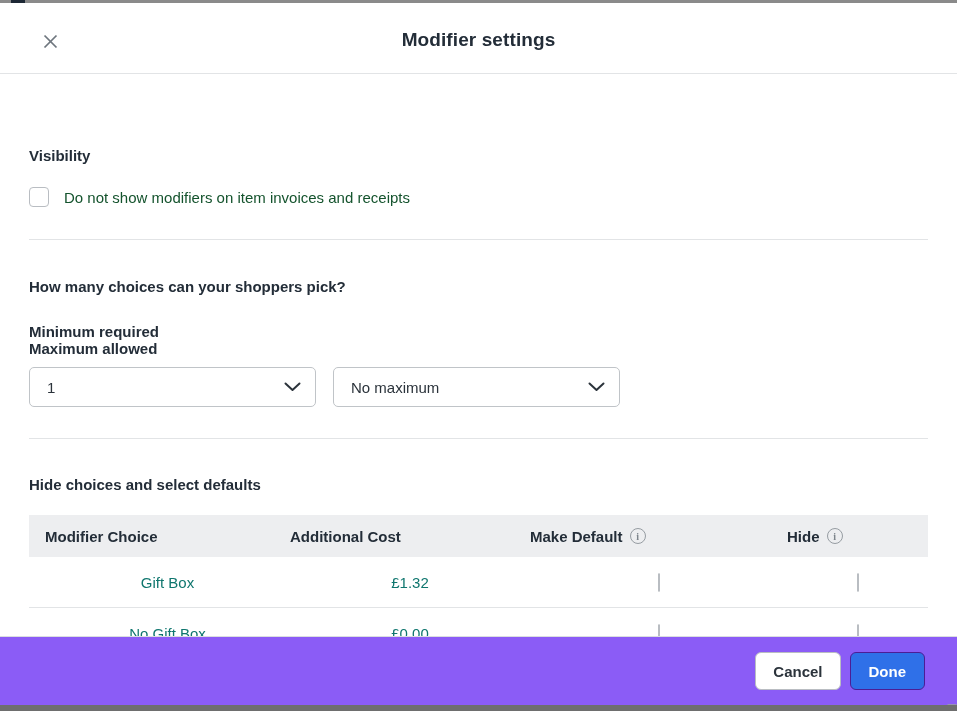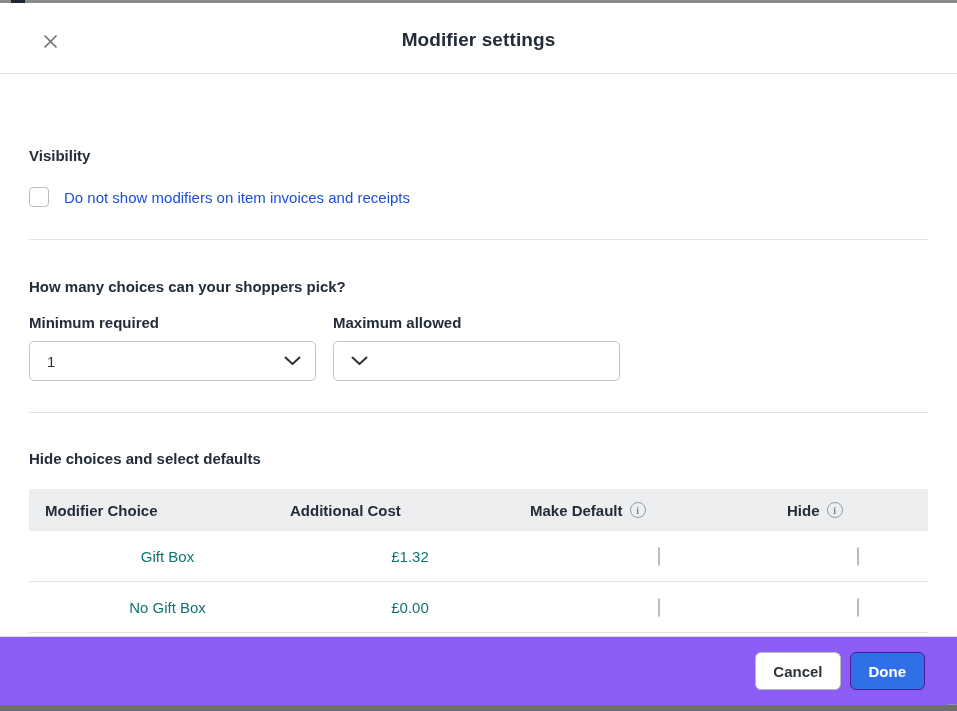--- a/index.html
+++ b/index.html
@@ -77,33 +77,33 @@
   .checkbox {
     width: 20px; height: 20px;
     border: 1px solid #b9bdc2;
     border-radius: 4px;
     background: #fff;
     cursor: pointer;
     flex: 0 0 auto;
   }
   .checkbox-row .cb-label {
     margin-left: 15px;
-    font-size: 15px; color: #1d4ed8;
+    font-size: 15px; color: #14532d;
   }
 
   .divider {
     height: 1px; background: #e2e4e6;
     border: none;
   }
   .divider-1 { margin-top: 32px; }
   .divider-2 { margin-top: 31px; }
 
   .choices-heading { padding-top: 38px; }
 
-  .select-labels { display: flex; margin-top: 19px; }
+  .select-labels { display: flex; margin-top: 28px; flex-direction: column; }
   .select-label {
     font-size: 15px; font-weight: 700; color: #232d38;
     width: 287px; margin-right: 17px;
   }
   .selects { display: flex; margin-top: 10px; }
   .select-box {
     width: 287px; height: 40px;
     margin-right: 17px;
     border: 1px solid #c0c4c8;
     border-radius: 5px;
@@ -218,20 +218,21 @@
     <div class="selects">
       <div class="select-box" role="combobox">
         <span class="value">1</span>
         <span>
           <svg width="17" height="10" viewBox="0 0 17 10">
             <polyline points="1.5,1.5 8.5,8 15.5,1.5" fill="none" stroke="#2b333b" stroke-width="2" stroke-linecap="round" stroke-linejoin="round"></polyline>
           </svg>
         </span>
       </div>
       <div class="select-box" role="combobox">
+        <span class="value">No maximum</span>
         <span>
           <svg width="17" height="10" viewBox="0 0 17 10">
             <polyline points="1.5,1.5 8.5,8 15.5,1.5" fill="none" stroke="#2b333b" stroke-width="2" stroke-linecap="round" stroke-linejoin="round"></polyline>
           </svg>
         </span>
       </div>
     </div>
 
     <hr class="divider divider-2">
 

